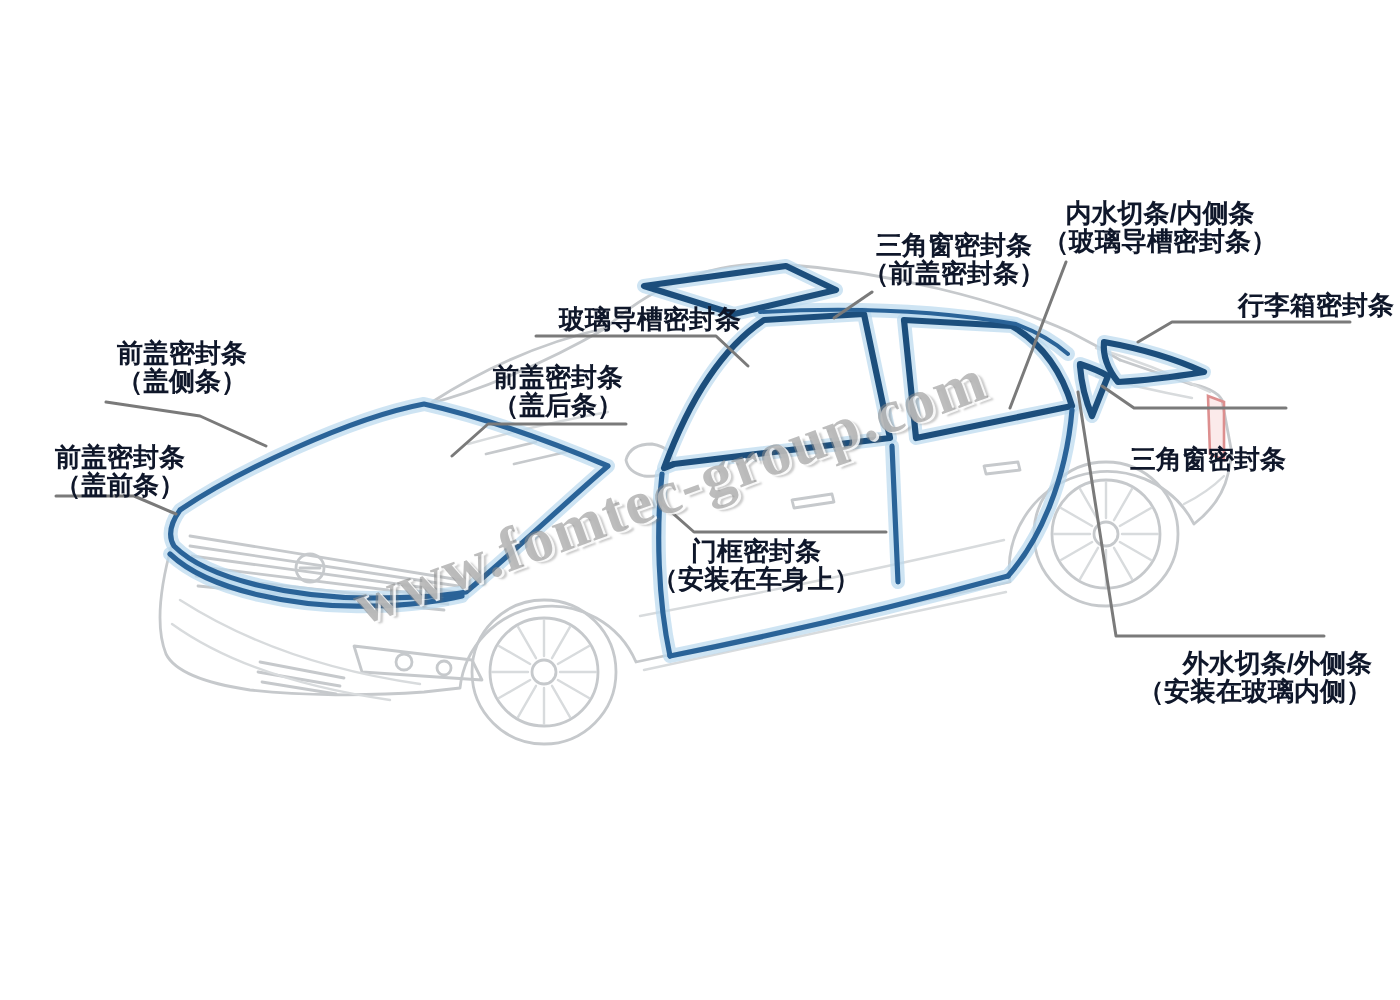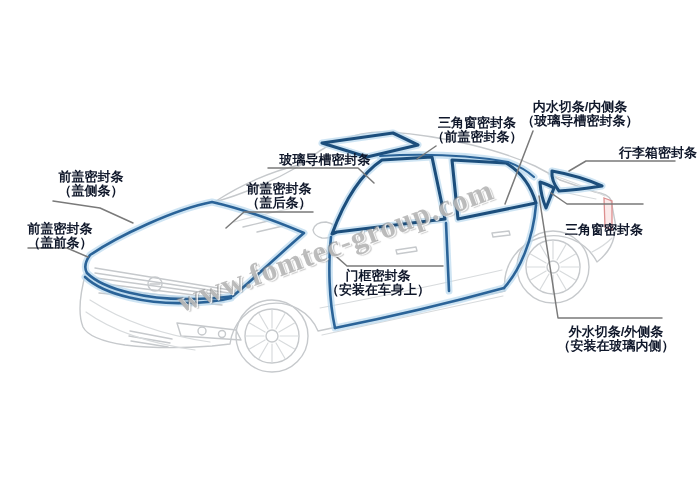--- a/index.html
+++ b/index.html
@@ -177,18 +177,18 @@
   <div class="lbl" style="left:593px;top:146px;width:130px;">
     <span>行李箱密封条</span>
   </div>
   <div class="lbl" style="left:539px;top:207px;width:130px;margin-top:16px;">
     <span>三角窗密封条</span>
   </div>
   <div class="lbl" style="left:313px;top:269px;width:130px;">
     <span>门框密封条</span>
     <span>（安装在车身上）</span>
   </div>
-  <div class="lbl" style="left:546px;top:325px;width:140px;">
+  <div class="lbl" style="left:546px;top:325px;width:140px;text-align:right;">
     <span>外水切条/外侧条</span>
     <span>（安装在玻璃内侧）</span>
   </div>
 
 </div>
 
 </body></html>

